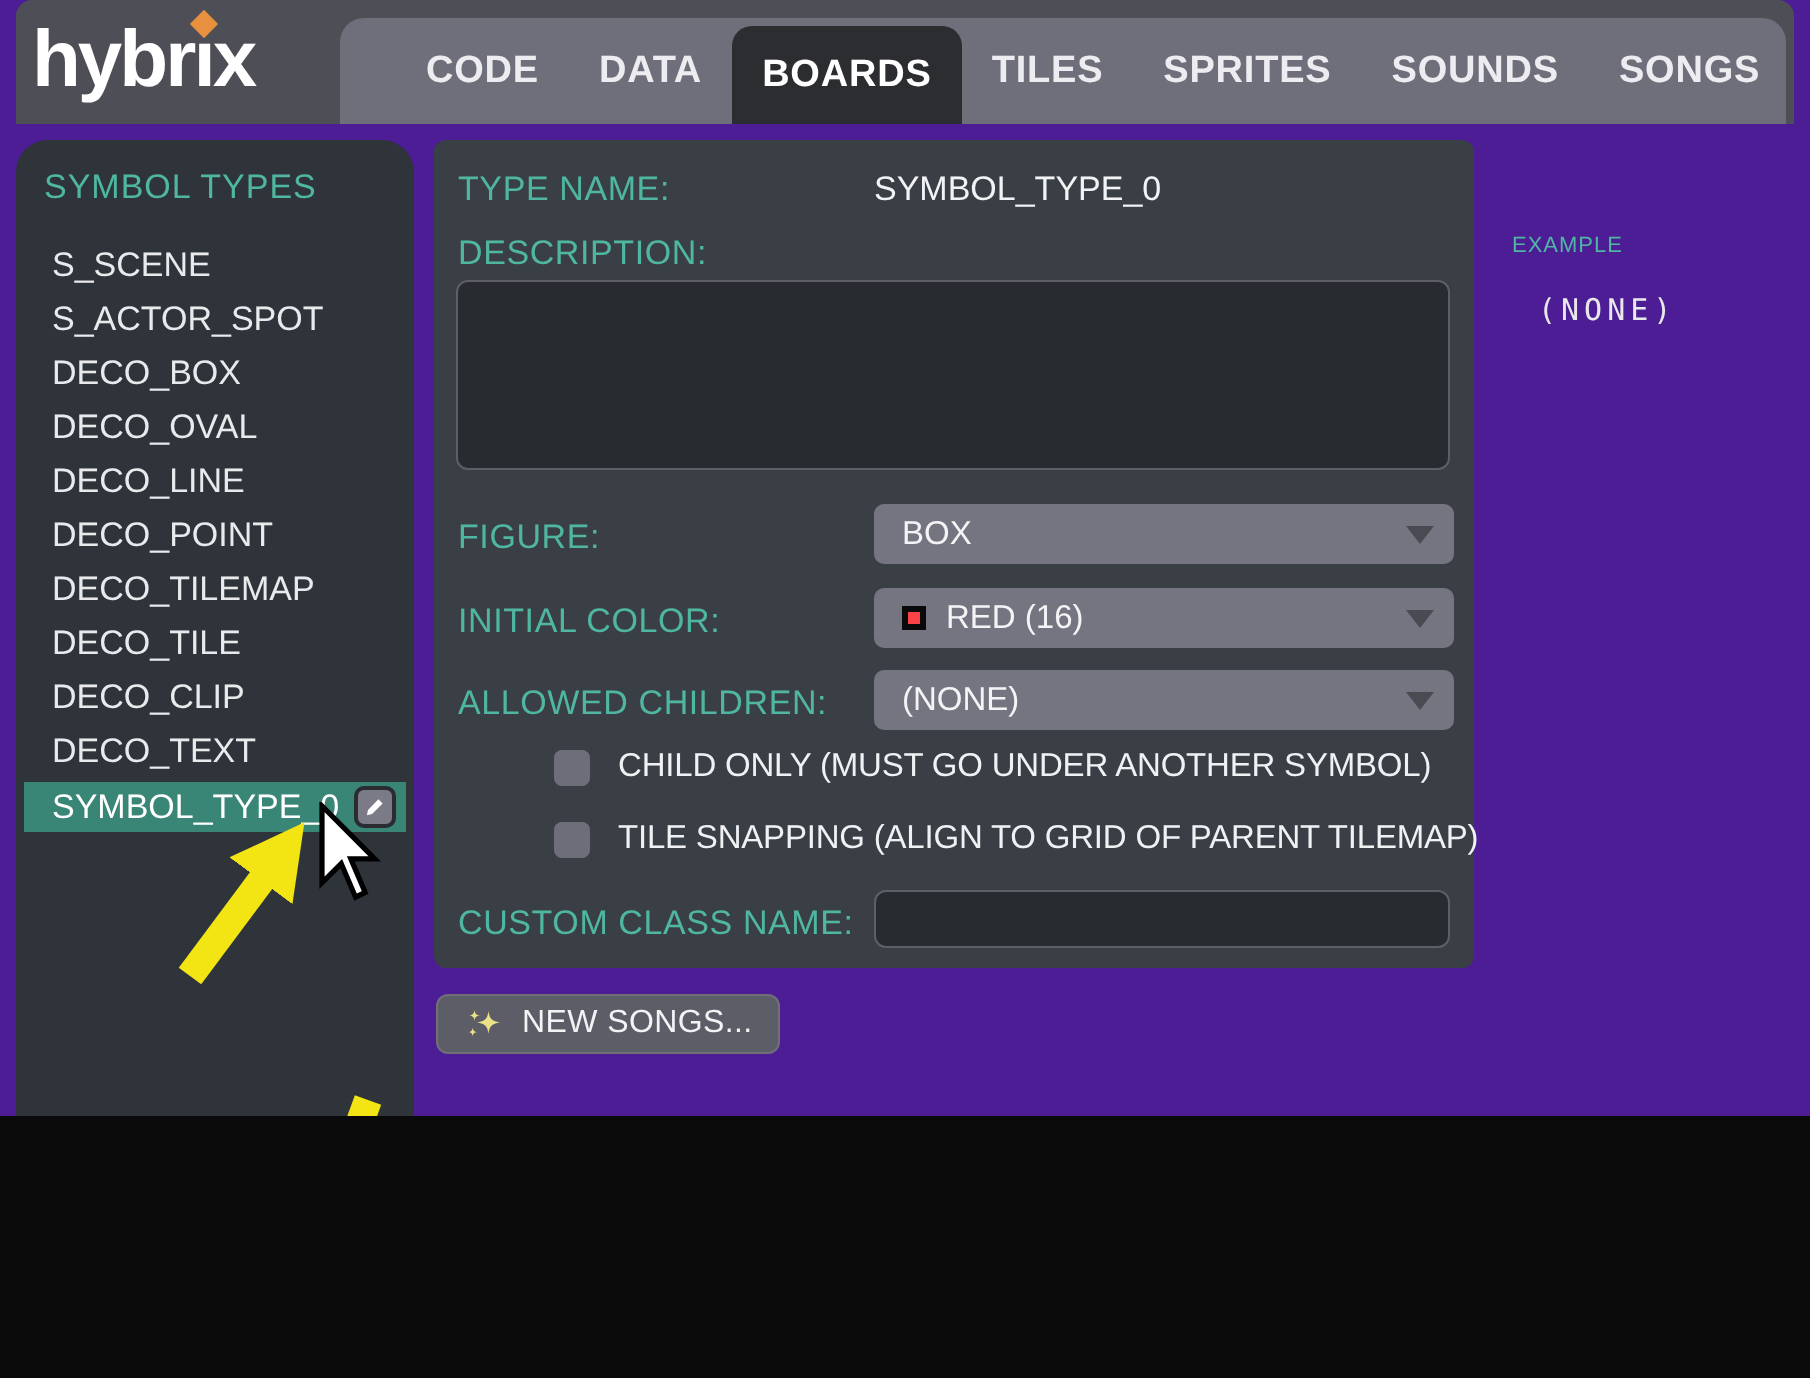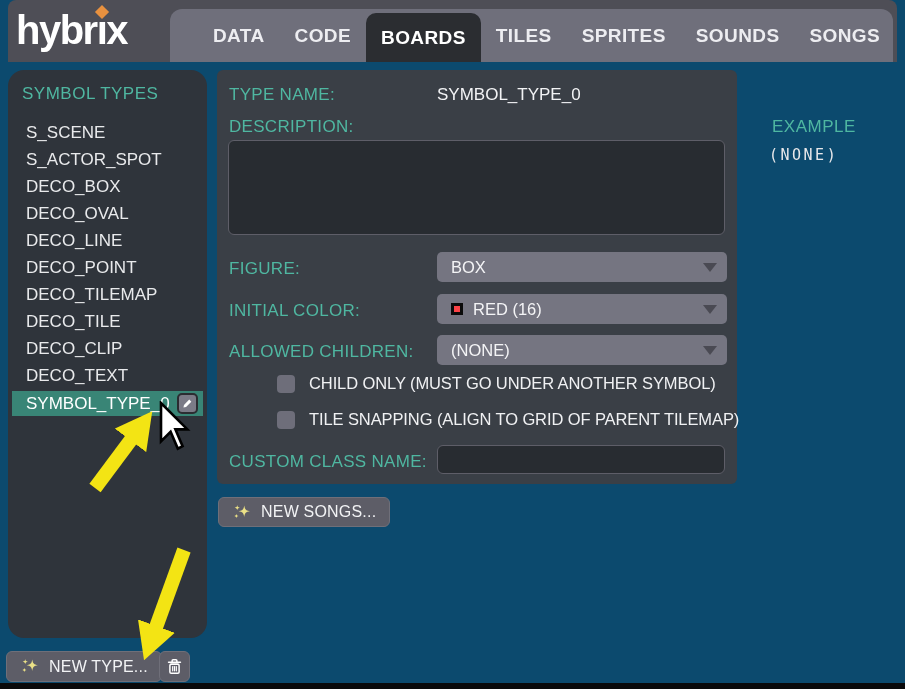--- a/index.html
+++ b/index.html
@@ -1,17 +1,17 @@
 <!DOCTYPE html>
 <html><head>
 <meta charset="utf-8">
 <style>
   html,body{margin:0;padding:0;background:#0a0a0b;}
   *{box-sizing:border-box;}
-  .page{position:relative;width:905px;height:689px;background:#0c4a6e;overflow:hidden;
+  .page{position:relative;width:905px;height:558px;background:#4c1d95;overflow:hidden;
         font-family:"Liberation Sans",sans-serif;-webkit-font-smoothing:antialiased;}
 
   
   .header{position:absolute;left:8px;top:0;width:889px;height:62px;background:#4e4e56;
           border-radius:8px 8px 0 0;}
   .logo{position:absolute;left:8px;top:4px;font-size:40px;font-weight:700;color:#ffffff;
         letter-spacing:-1.5px;line-height:52px;}
   .logo .i-wrap{position:relative;display:inline-block;}
   .logo .diamond{position:absolute;left:50%;top:3px;width:10px;height:10px;margin-left:-5px;
         transform:rotate(45deg);}
@@ -57,40 +57,40 @@
 
   
   .btn{position:absolute;display:flex;align-items:center;gap:8px;height:30px;padding:0 13px;
         background:#5d5d67;border:1px solid #6f6f79;border-radius:6px;font-size:16px;
         color:#f2f3f5;letter-spacing:.2px;white-space:nowrap;cursor:default;}
   .btn-newfield{left:218px;top:497px;}
   .btn-newtype{left:6px;top:651px;height:31px;}
   .btn-trash{left:159px;top:651px;width:31px;height:31px;padding:0;justify-content:center;}
 
   
-  .example-title{position:absolute;left:772px;top:117px;font-size:17px;letter-spacing:.5px;}
+  .example-title{position:absolute;left:756px;top:117px;font-size:11px;letter-spacing:.5px;}
   .example-value{position:absolute;left:769px;top:146px;font-family:"DejaVu Sans Mono",monospace;
         font-size:15px;letter-spacing:2.5px;color:#e8e8ea;}
 
   .bottombar{position:absolute;left:0;top:683px;width:905px;height:6px;background:#0a0a0b;}
 
   
   .overlay{position:absolute;left:0;top:0;width:905px;height:689px;pointer-events:none;z-index:40;}
   .cursor-svg{position:absolute;left:159px;top:401px;z-index:50;pointer-events:none;}
 </style>
 </head>
 <body>
 
 <div class="page">
 
   <div class="header">
     <div class="logo"><span>hybr</span><span class="i-wrap"><span>ı</span><span class="diamond" style="background: rgb(232, 145, 63);"></span></span><span>x</span></div>
     <div class="tabbar">
+      <div class="tab">CODE</div>
       <div class="tab">DATA</div>
-      <div class="tab">CODE</div>
       <div class="tab active">BOARDS</div>
       <div class="tab">TILES</div>
       <div class="tab">SPRITES</div>
       <div class="tab">SOUNDS</div>
       <div class="tab">SONGS</div>
     </div>
   </div>
 
   <div class="sidebar">
     <div class="sidebar-title" style="color:#4fb7a1">SYMBOL TYPES</div>

